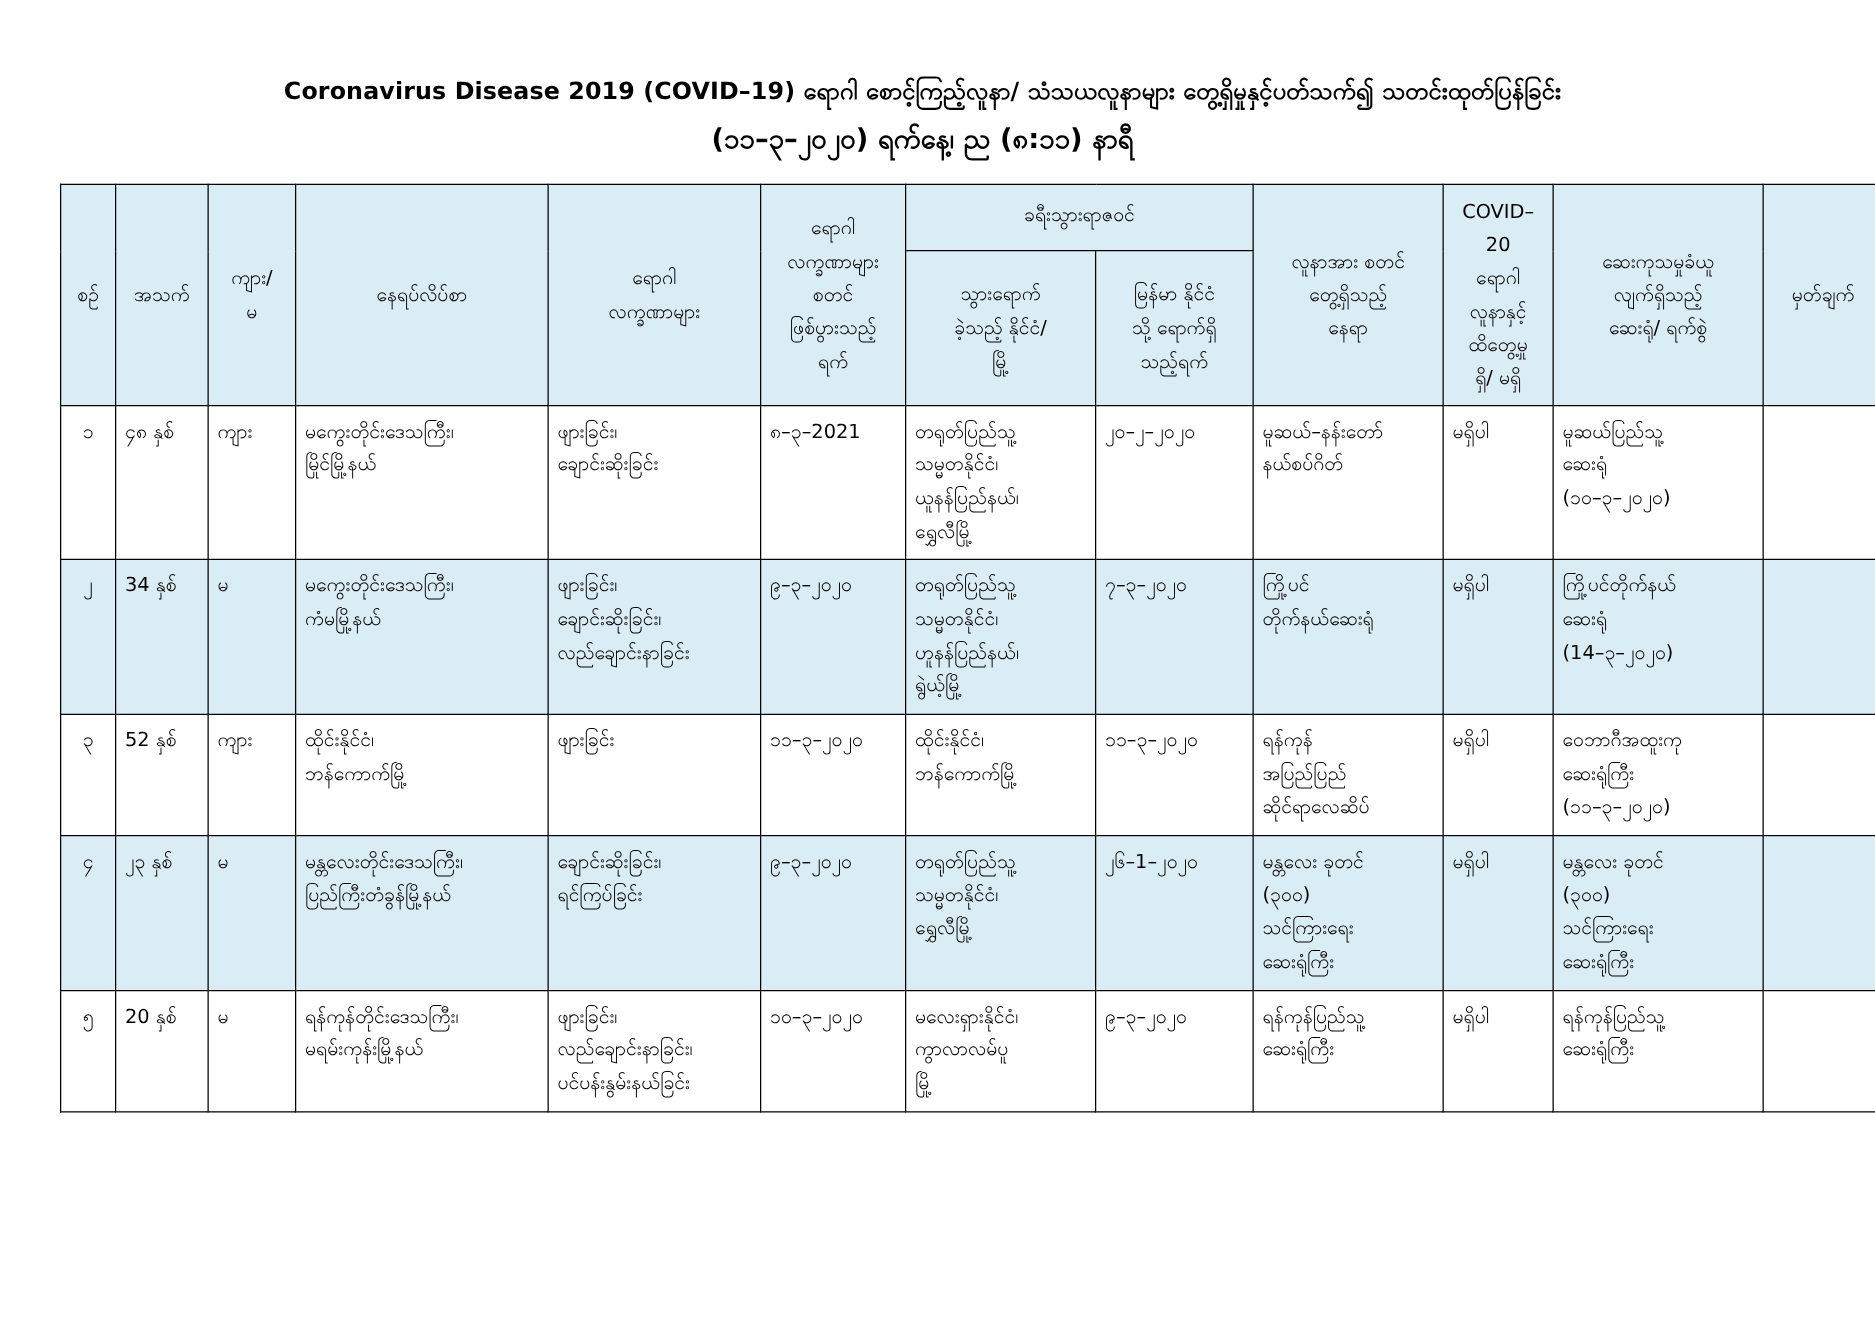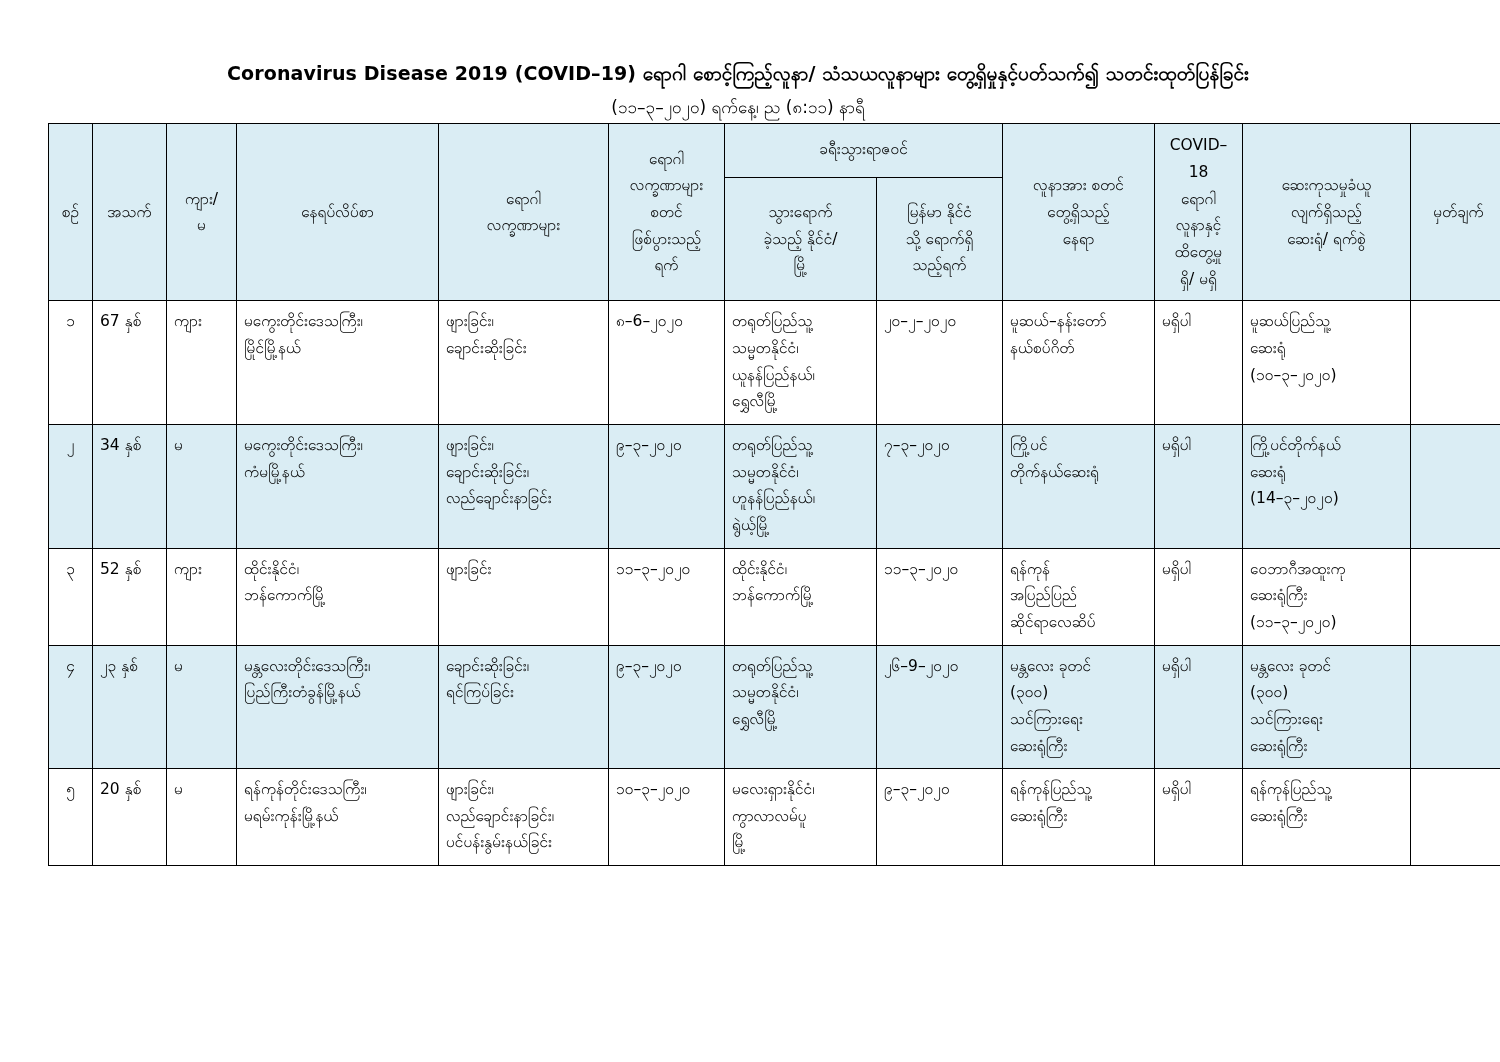--- a/index.html
+++ b/index.html
@@ -22,24 +22,24 @@
   }
   .doc-title {
     text-align: center;
     font-size: 19px;
     font-weight: bold;
     line-height: 1.9;
     letter-spacing: 0.1px;
   }
   .doc-subtitle {
     text-align: center;
-    font-size: 17px;
-    font-weight: normal;
+    font-size: 22px;
+    font-weight: bold;
     line-height: 1.9;
-    margin-bottom: 0;
+    margin-bottom: 14px;
   }
   table.report {
     border-collapse: collapse;
     width: 1404px;
     table-layout: fixed;
   }
   table.report th,
   table.report td {
     border: 1px solid #000000;
     vertical-align: top;
@@ -110,21 +110,21 @@
         <th rowspan="2" class="nowrapish">ရောဂါ
 လက္ခဏာများ
 စတင်
 ဖြစ်ပွားသည့်
 ရက်</th>
         <th colspan="2" class="colgroup-head">ခရီးသွားရာဇဝင်</th>
         <th rowspan="2" class="nowrapish">လူနာအား စတင်
 တွေ့ရှိသည့်
 နေရာ</th>
         <th rowspan="2" class="nowrapish">COVID–
-18
+20
 ရောဂါ
 လူနာနှင့်
 ထိတွေ့မှု
 ရှိ/ မရှိ</th>
         <th rowspan="2" class="nowrapish">ဆေးကုသမှုခံယူ
 လျက်ရှိသည့်
 ဆေးရုံ/ ရက်စွဲ</th>
         <th rowspan="2" class="nowrapish">မှတ်ချက်</th>
       </tr>
       <tr>
@@ -132,27 +132,27 @@
 ခဲ့သည့် နိုင်ငံ/
 မြို့</th>
         <th class="nowrapish">မြန်မာ နိုင်ငံ
 သို့ ရောက်ရှိ
 သည့်ရက်</th>
       </tr>
     </thead>
     <tbody>
       <tr class="plain">
         <td class="c-no nowrapish">၁</td>
-        <td class="c-age nowrapish">67 နှစ်</td>
+        <td class="c-age nowrapish">၄၈ နှစ်</td>
         <td class="c-sex nowrapish">ကျား</td>
         <td class="nowrapish">မကွေးတိုင်းဒေသကြီး၊
 မြိုင်မြို့နယ်</td>
         <td class="nowrapish">ဖျားခြင်း၊
 ချောင်းဆိုးခြင်း</td>
-        <td class="nowrapish">၈–6–၂၀၂၀</td>
+        <td class="nowrapish">၈–၃–2021</td>
         <td class="nowrapish">တရုတ်ပြည်သူ့
 သမ္မတနိုင်ငံ၊
 ယူနန်ပြည်နယ်၊
 ရွှေလီမြို့</td>
         <td class="nowrapish">၂၀–၂–၂၀၂၀</td>
         <td class="nowrapish">မူဆယ်–နန်းတော်
 နယ်စပ်ဂိတ်</td>
         <td class="nowrapish">မရှိပါ</td>
         <td class="nowrapish">မူဆယ်ပြည်သူ့
 ဆေးရုံ
@@ -207,21 +207,21 @@
         <td class="c-age nowrapish">၂၃ နှစ်</td>
         <td class="c-sex nowrapish">မ</td>
         <td class="nowrapish">မန္တလေးတိုင်းဒေသကြီး၊
 ပြည်ကြီးတံခွန်မြို့နယ်</td>
         <td class="nowrapish">ချောင်းဆိုးခြင်း၊
 ရင်ကြပ်ခြင်း</td>
         <td class="nowrapish">၉–၃–၂၀၂၀</td>
         <td class="nowrapish">တရုတ်ပြည်သူ့
 သမ္မတနိုင်ငံ၊
 ရွှေလီမြို့</td>
-        <td class="nowrapish">၂၆–9–၂၀၂၀</td>
+        <td class="nowrapish">၂၆–1–၂၀၂၀</td>
         <td class="nowrapish">မန္တလေး ခုတင်
 (၃၀၀)
 သင်ကြားရေး
 ဆေးရုံကြီး</td>
         <td class="nowrapish">မရှိပါ</td>
         <td class="nowrapish">မန္တလေး ခုတင်
 (၃၀၀)
 သင်ကြားရေး
 ဆေးရုံကြီး</td>
         <td class="nowrapish"></td>

